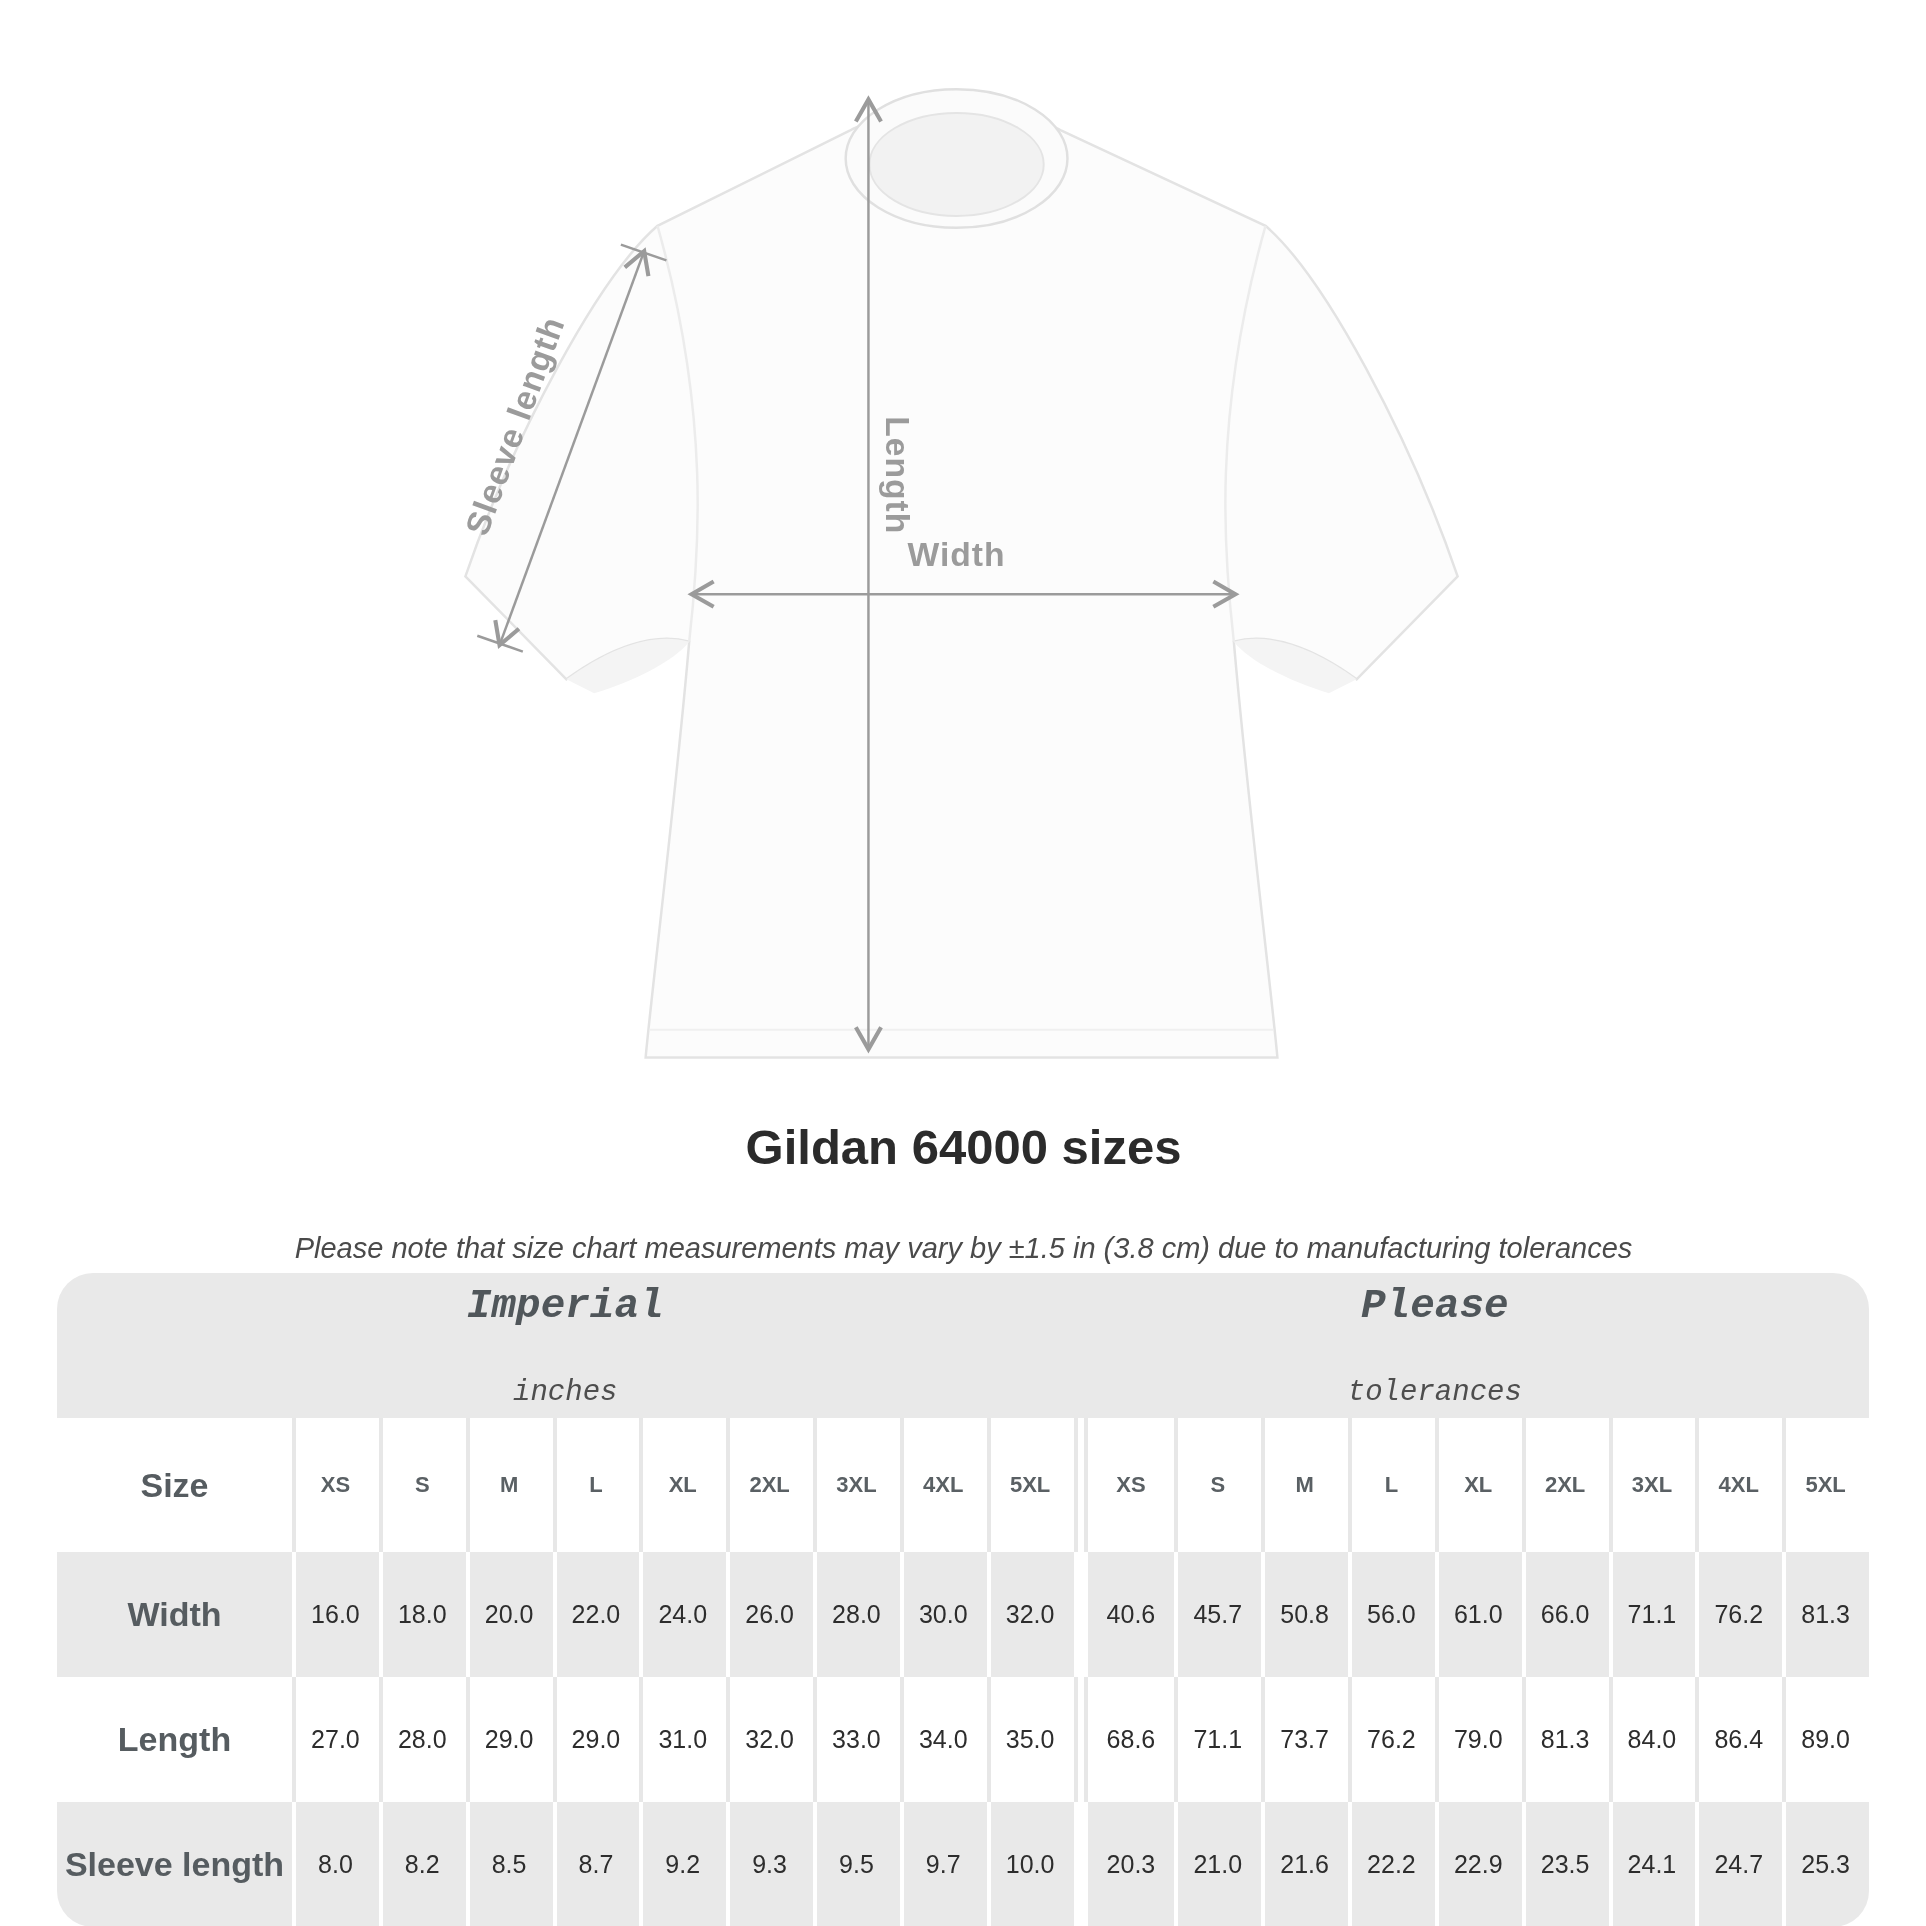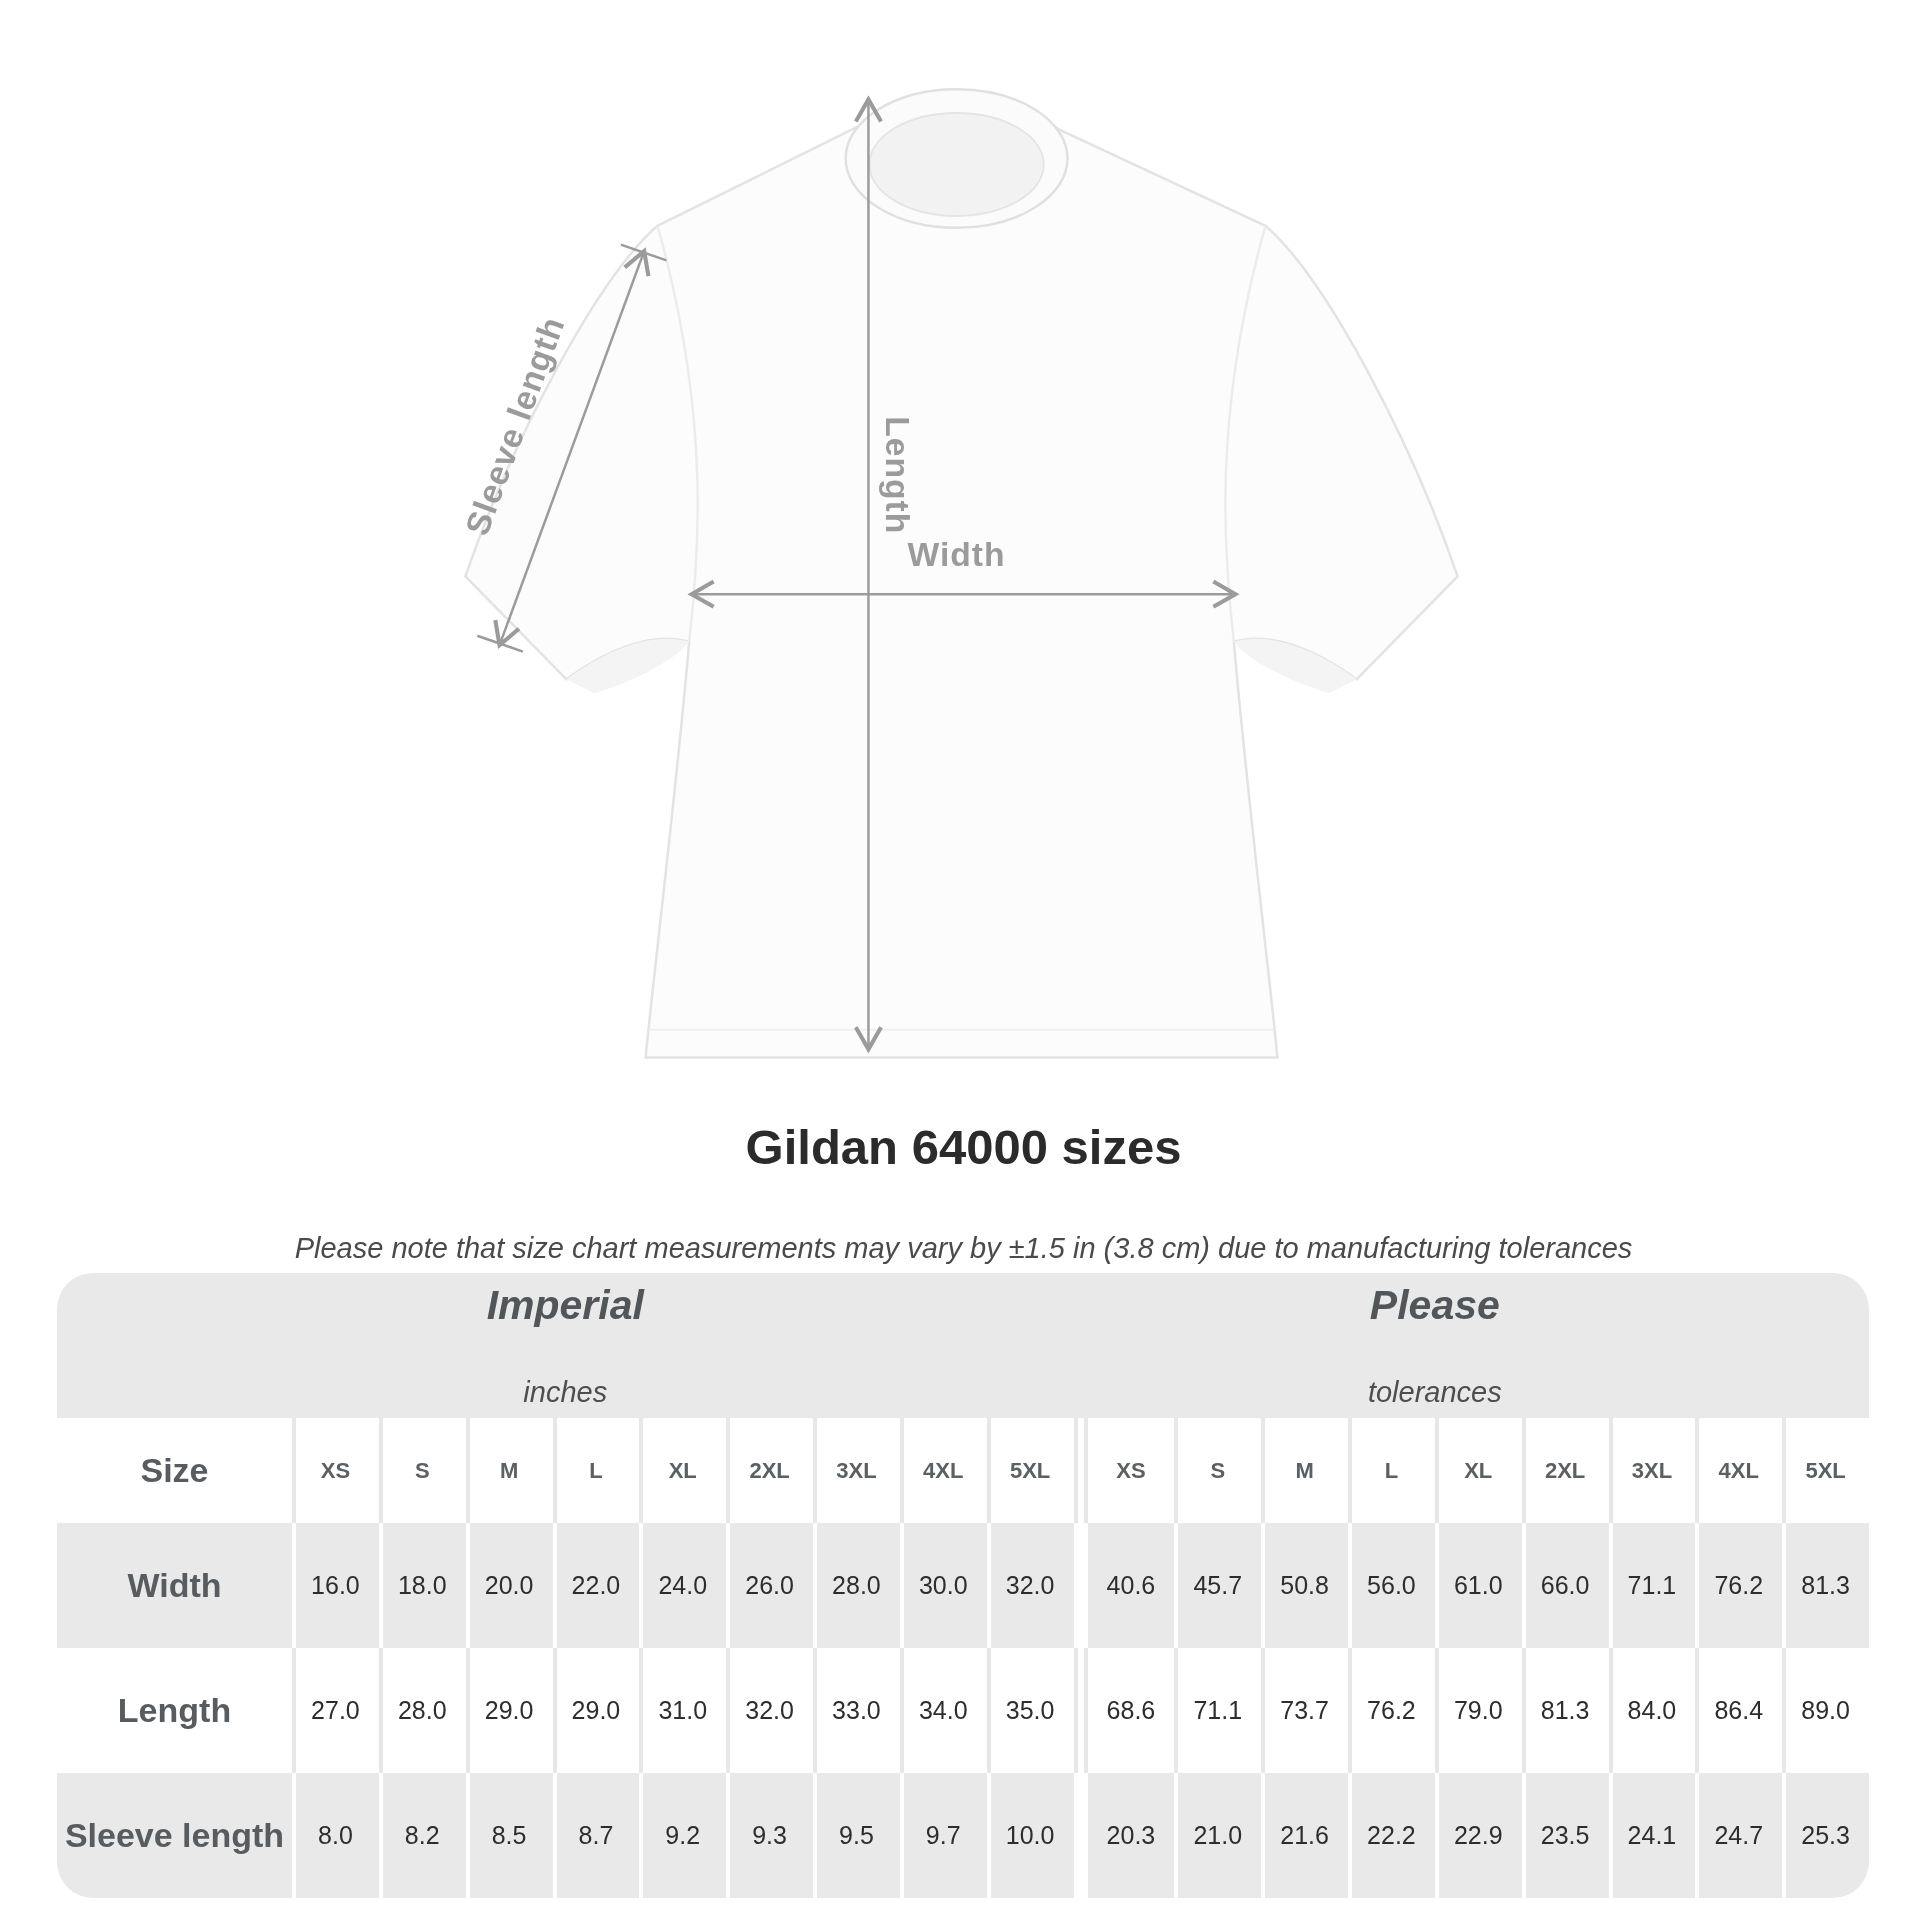--- a/index.html
+++ b/index.html
@@ -14,29 +14,29 @@
   
   .page-title{position:absolute;left:0;top:1119px;width:1927px;text-align:center;
       font-size:49px;font-weight:bold;color:#2b2b2b;}
   .page-subtitle{position:absolute;left:0;top:1192px;width:1927px;text-align:center;
       font-style:italic;font-size:29px;color:#4a4a4a;margin-top:40px;}
 
   
   .size-table{position:absolute;left:57px;top:1273px;width:1812px;
       border-radius:36px;overflow:hidden;}
   .grid-row{display:grid;grid-template-columns:235px repeat(9,1fr) 14px repeat(9,1fr);}
-  .band{height:145px;background:#e9e9e9;}
+  .band{height:145px;background:#e9e9e9;font-family:Liberation Mono, monospace;}
   .band .group{display:flex;flex-direction:column;align-items:center;justify-content:center;gap:10px;}
   .group-imperial{grid-column:1/11;}
   .group-metric{grid-column:12/20;}
   .group-label{font-size:41px;font-weight:bold;font-style:italic;color:#50565a;}
   .group-sub{font-size:29px;font-style:italic;color:#4e4e4e;margin-top:37px;}
 
   .trow{align-items:center;}
-  .row-size{height:105px;}
+  .row-size{height:134px;}
   .row-data{height:125px;}
   .white{background:#ffffff;--sep:#e7e7e7;}
   .gray{background:#e9e9e9;--sep:#ffffff;}
   .cell{display:flex;align-items:center;justify-content:center;height:100%;}
   .label-cell{font-weight:bold;font-size:34px;color:#565c60;text-align:center;}
   .head-cell{font-weight:bold;font-size:22px;color:#5a6064;text-align:right;}
   .data-cell{font-size:25px;color:#2d2d2d;}
   .head-cell,.data-cell{box-shadow:inset 4px 0 0 var(--sep);}
   .gap-cell{background:#ffffff;height:100%;}
   .white .gap-cell{box-shadow:inset 4px 0 0 #e7e7e7, inset -4px 0 0 #e7e7e7;}

